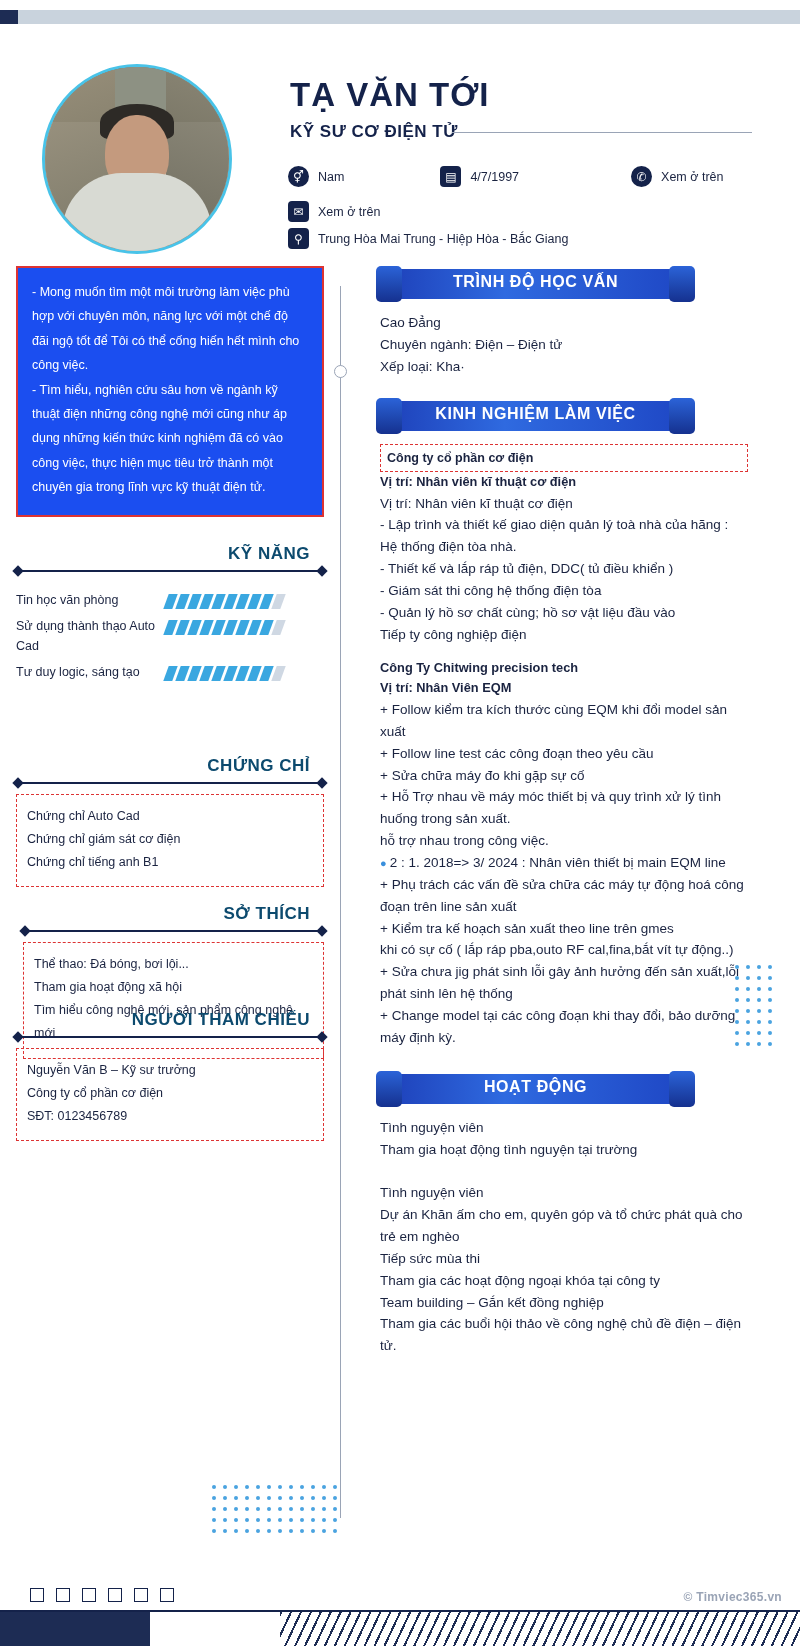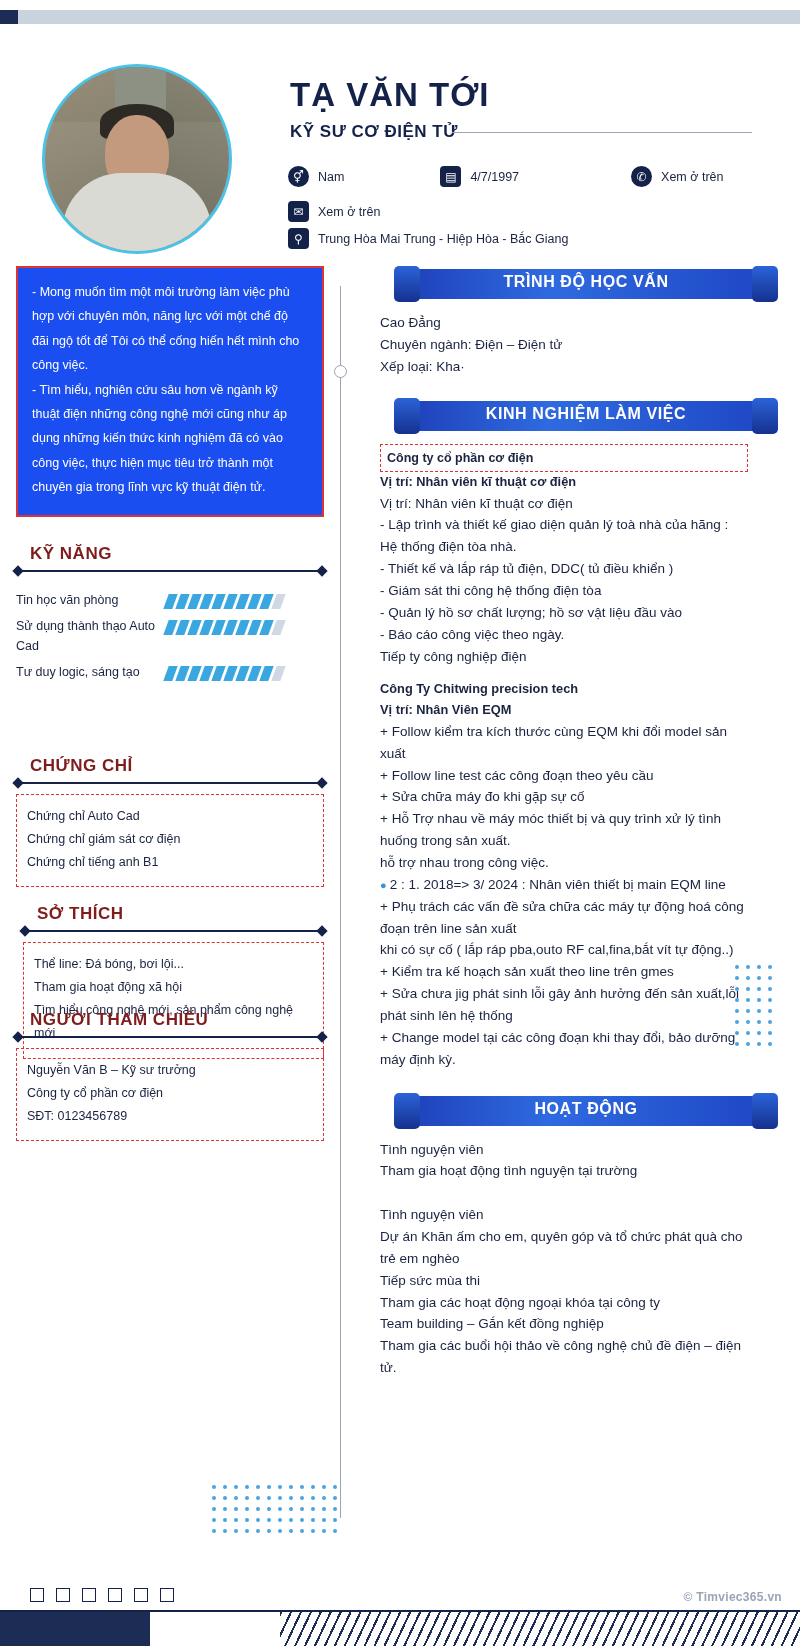--- a/index.html
+++ b/index.html
@@ -180,24 +180,24 @@
     background: #1b4ef0;
     border: 2px solid #d33;
     color: #ffffff;
     padding: 12px 14px 16px 14px;
     font-size: 12.5px;
     line-height: 1.95;
   }
 
   
   .lsec-title {
-    text-align: left;
+    text-align: right;
     font-size: 17px;
     font-weight: bold;
-    color: #7f1d1d;
+    color: #0c4a6e;
     letter-spacing: .5px;
     position: relative;
     margin: 0 30px;
   }
   .lsec-rule {
     margin: 6px 18px 0 18px;
     height: 2px;
     background: #14224a;
     position: relative;
   }
@@ -234,22 +234,22 @@
     border: 1px dashed #d33;
     padding: 10px 10px 12px 10px;
     font-size: 12.5px;
     line-height: 1.85;
   }
 
   
   .rbanner {
     position: relative;
     height: 36px;
-    margin-left: 32px;
-    width: 384px;
+    margin-left: 14px;
+    width: 319px;
   }
   .rbanner .bar-bg {
     position: absolute;
     left: 6px; right: 6px; top: 3px;
     height: 30px;
     background: linear-gradient(90deg,#1d3fb8 0%,#2f6ae0 40%,#1e46c4 100%);
     border-radius: 3px;
   }
   .rbanner .cap {
     position: absolute;
@@ -468,21 +468,21 @@
         <div>Chứng chỉ Auto Cad</div>
         <div>Chứng chỉ giám sát cơ điện</div>
         <div>Chứng chỉ tiếng anh B1</div>
       </div>
     </div>
 
     <div class="block" style="top:638px;padding-left:7px;">
       <div class="lsec-title">SỞ THÍCH</div>
       <div class="lsec-rule"></div>
       <div class="dashbox">
-        <div>Thể line: Đá bóng, bơi lội...</div>
+        <div>Thể thao: Đá bóng, bơi lội...</div>
         <div>Tham gia hoạt động xã hội</div>
         <div>Tìm hiểu công nghệ mới, sản phẩm công nghệ mới</div>
       </div>
     </div>
 
     <div class="block" style="top:744px;">
       <div class="lsec-title">NGƯỜI THAM CHIẾU</div>
       <div class="lsec-rule"></div>
       <div class="dashbox">
         <div>Nguyễn Văn B – Kỹ sư trưởng</div>
@@ -515,37 +515,36 @@
       <div class="cap r"></div>
       <div class="label">KINH NGHIỆM LÀM VIỆC</div>
     </div>
     <div class="rbody">
       <span class="dashed-line">Công ty cổ phần cơ điện</span>
       <p class="b">Vị trí: Nhân viên kĩ thuật cơ điện</p>
       <p>Vị trí: Nhân viên kĩ thuật cơ điện</p>
       <p>- Lập trình và thiết kế giao diện quản lý toà nhà của hãng : Hệ thống điện tòa nhà.</p>
       <p>- Thiết kế và lắp ráp tủ điện, DDC( tủ điều khiển )</p>
       <p>- Giám sát thi công hệ thống điện tòa</p>
-      <p>- Quản lý hồ sơ chất lượng; hồ sơ vật liệu đầu vào</p>
-      <p>- Báo cáo công việc theo ngày.</p>
+      <p>- Quản lý hồ sơ chất cùng; hồ sơ vật liệu đầu vào</p>
       <p>Tiếp ty  công nghiệp điện</p>
       <div class="sp"></div>
       <p class="b">Công Ty Chitwing  precision tech</p>
       <p class="b">Vị trí: Nhân Viên EQM</p>
       <p>+ Follow kiểm tra kích thước cùng EQM khi đổi model sản xuất</p>
       <p>+ Follow line test các công đoạn theo yêu cầu</p>
       <p>+ Sửa chữa máy đo khi gặp sự cố</p>
       <p>+ Hỗ Trợ nhau về máy móc thiết bị và quy trình xử lý tình huống trong sản xuất.</p>
       <p>hỗ trợ nhau trong công việc.</p>
       <p>
         <span class="bullet-dot">●</span><span>2 : 1. 2018=&gt; 3/ 2024 : Nhân viên thiết bị main EQM line</span>
       </p>
       <p>+ Phụ trách các vấn đề sửa chữa các máy tự động hoá công đoạn trên line sản xuất</p>
+      <p>+ Kiểm tra kế hoạch sản xuất theo line trên gmes</p>
       <p>khi có sự cố ( lắp ráp pba,outo RF cal,fina,bắt vít tự động..)</p>
-      <p>+ Kiểm tra kế hoạch sản xuất theo line trên gmes</p>
       <p>+ Sửa chưa jig phát sinh lỗi gây ảnh hưởng đến sản xuất,lỗi phát sinh lên hệ thống</p>
       <p>+ Change model tại các công đoạn khi thay đổi, bảo dưỡng máy định kỳ.</p>
     </div>
 
     <div style="height:22px;"></div>
 
     <div class="rbanner">
       <div class="bar-bg"></div>
       <div class="cap l"></div>
       <div class="cap r"></div>

